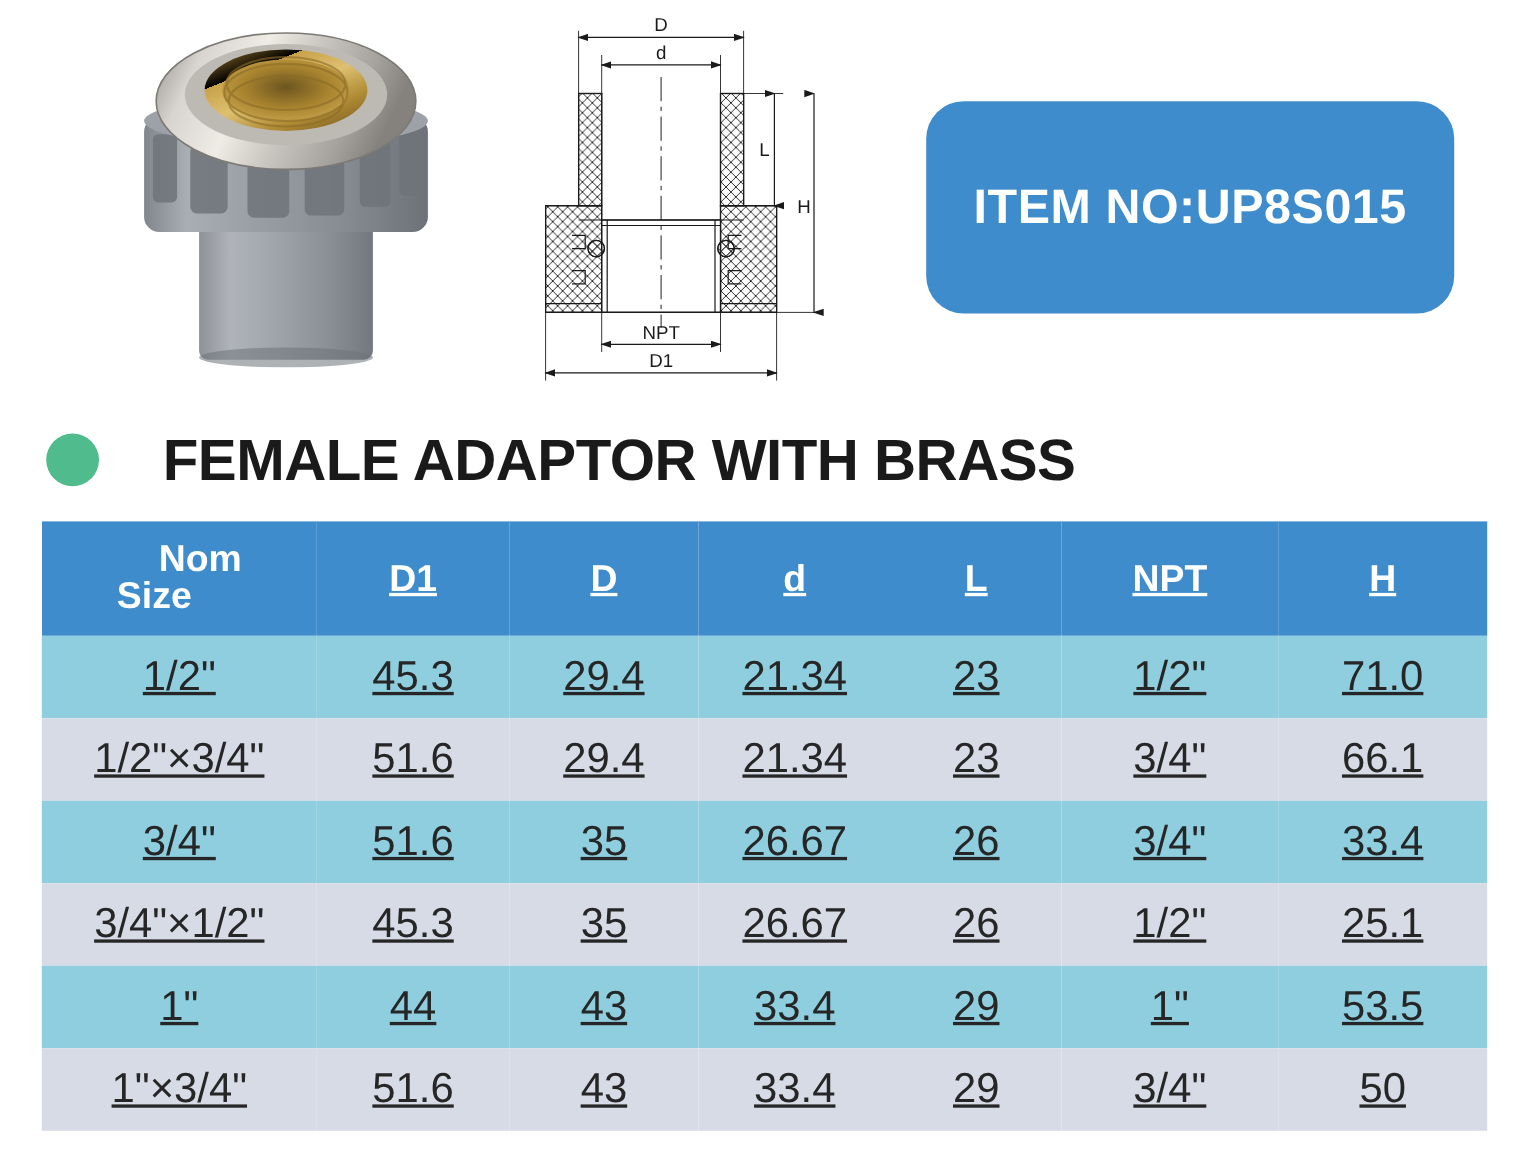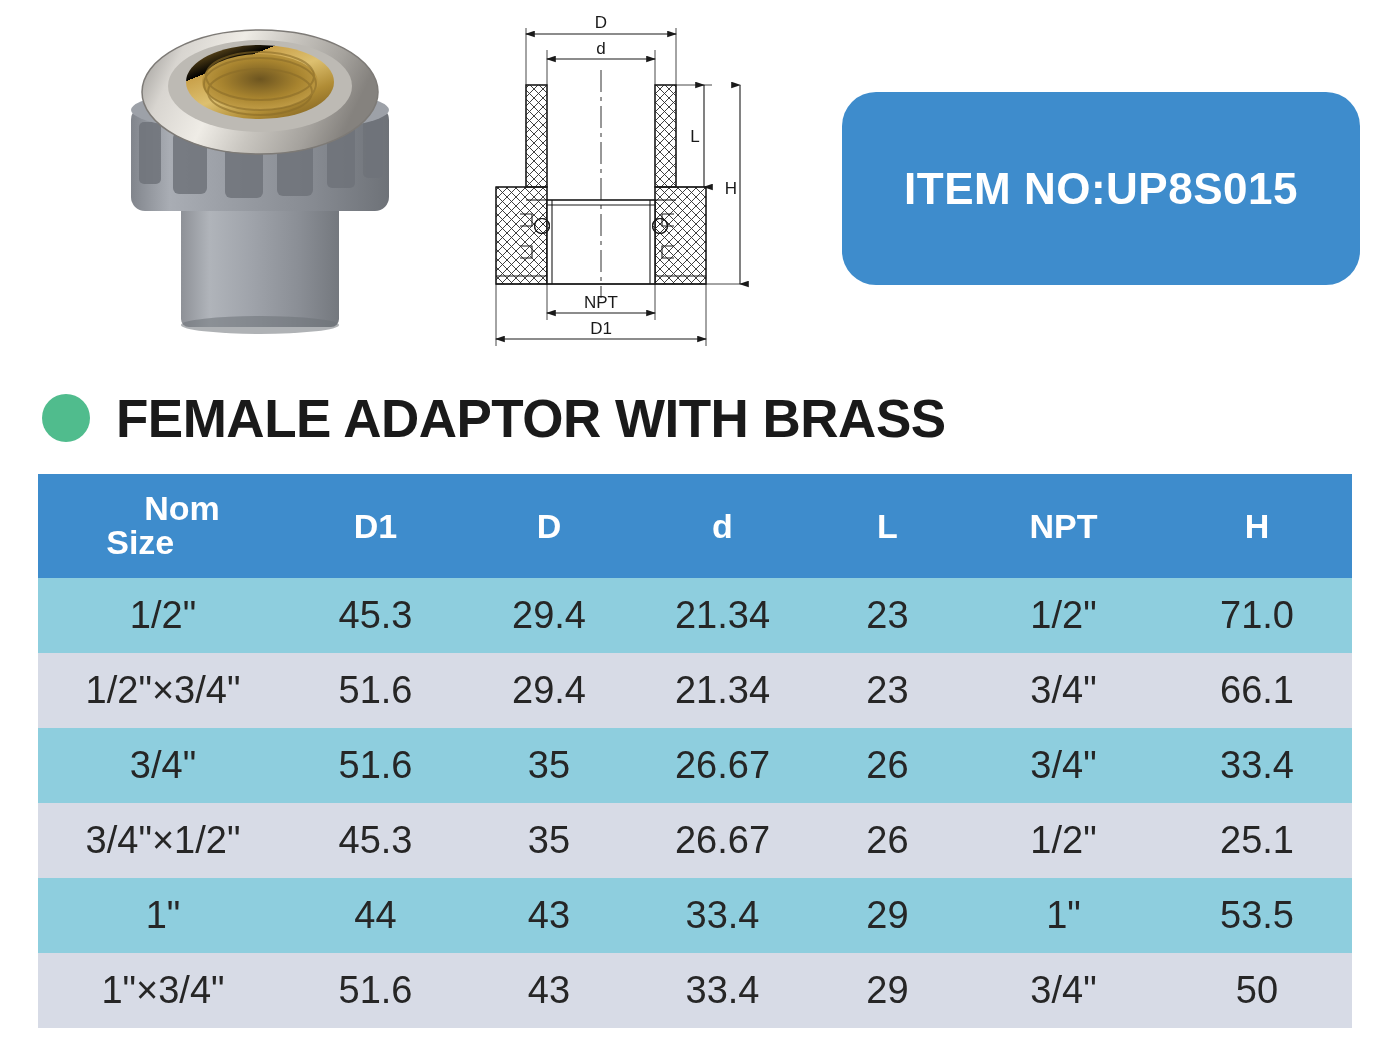--- a/index.html
+++ b/index.html
@@ -40,21 +40,21 @@
     top: 8px;
     width: 285px;
     height: 345px;
   }
 
   
   #item-badge {
     position: absolute;
     left: 842px;
     top: 92px;
-    width: 518px;
+    width: 480px;
     height: 193px;
     background: #3e8ccc;
     border-radius: 34px;
     display: flex;
     align-items: center;
     justify-content: center;
   }
   #item-badge .badge-text {
     color: #ffffff;
     font-size: 44px;
@@ -65,20 +65,21 @@
 
   
   #title-row {
     position: absolute;
     left: 0;
     top: 378px;
     width: 1387px;
     height: 80px;
     display: flex;
     align-items: center;
+    gap: 32px;
   }
   #title-bullet {
     width: 48px;
     height: 48px;
     border-radius: 50%;
     background: #50bc8d;
     margin-left: 42px;
     flex: 0 0 auto;
   }
   #title-text {
@@ -98,20 +99,21 @@
     top: 474px;
     width: 1314px;
     border-collapse: collapse;
     table-layout: fixed;
   }
   #spec-table th, #spec-table td {
     padding: 0;
     margin: 16px;
     text-align: center;
     vertical-align: middle;
+    text-decoration: underline;
   }
   #spec-table thead tr {
     background: #3e8ccc;
     height: 104px;
   }
   #spec-table thead th {
     color: #ffffff;
     font-size: 34px;
     font-weight: bold;
     height: 104px;

